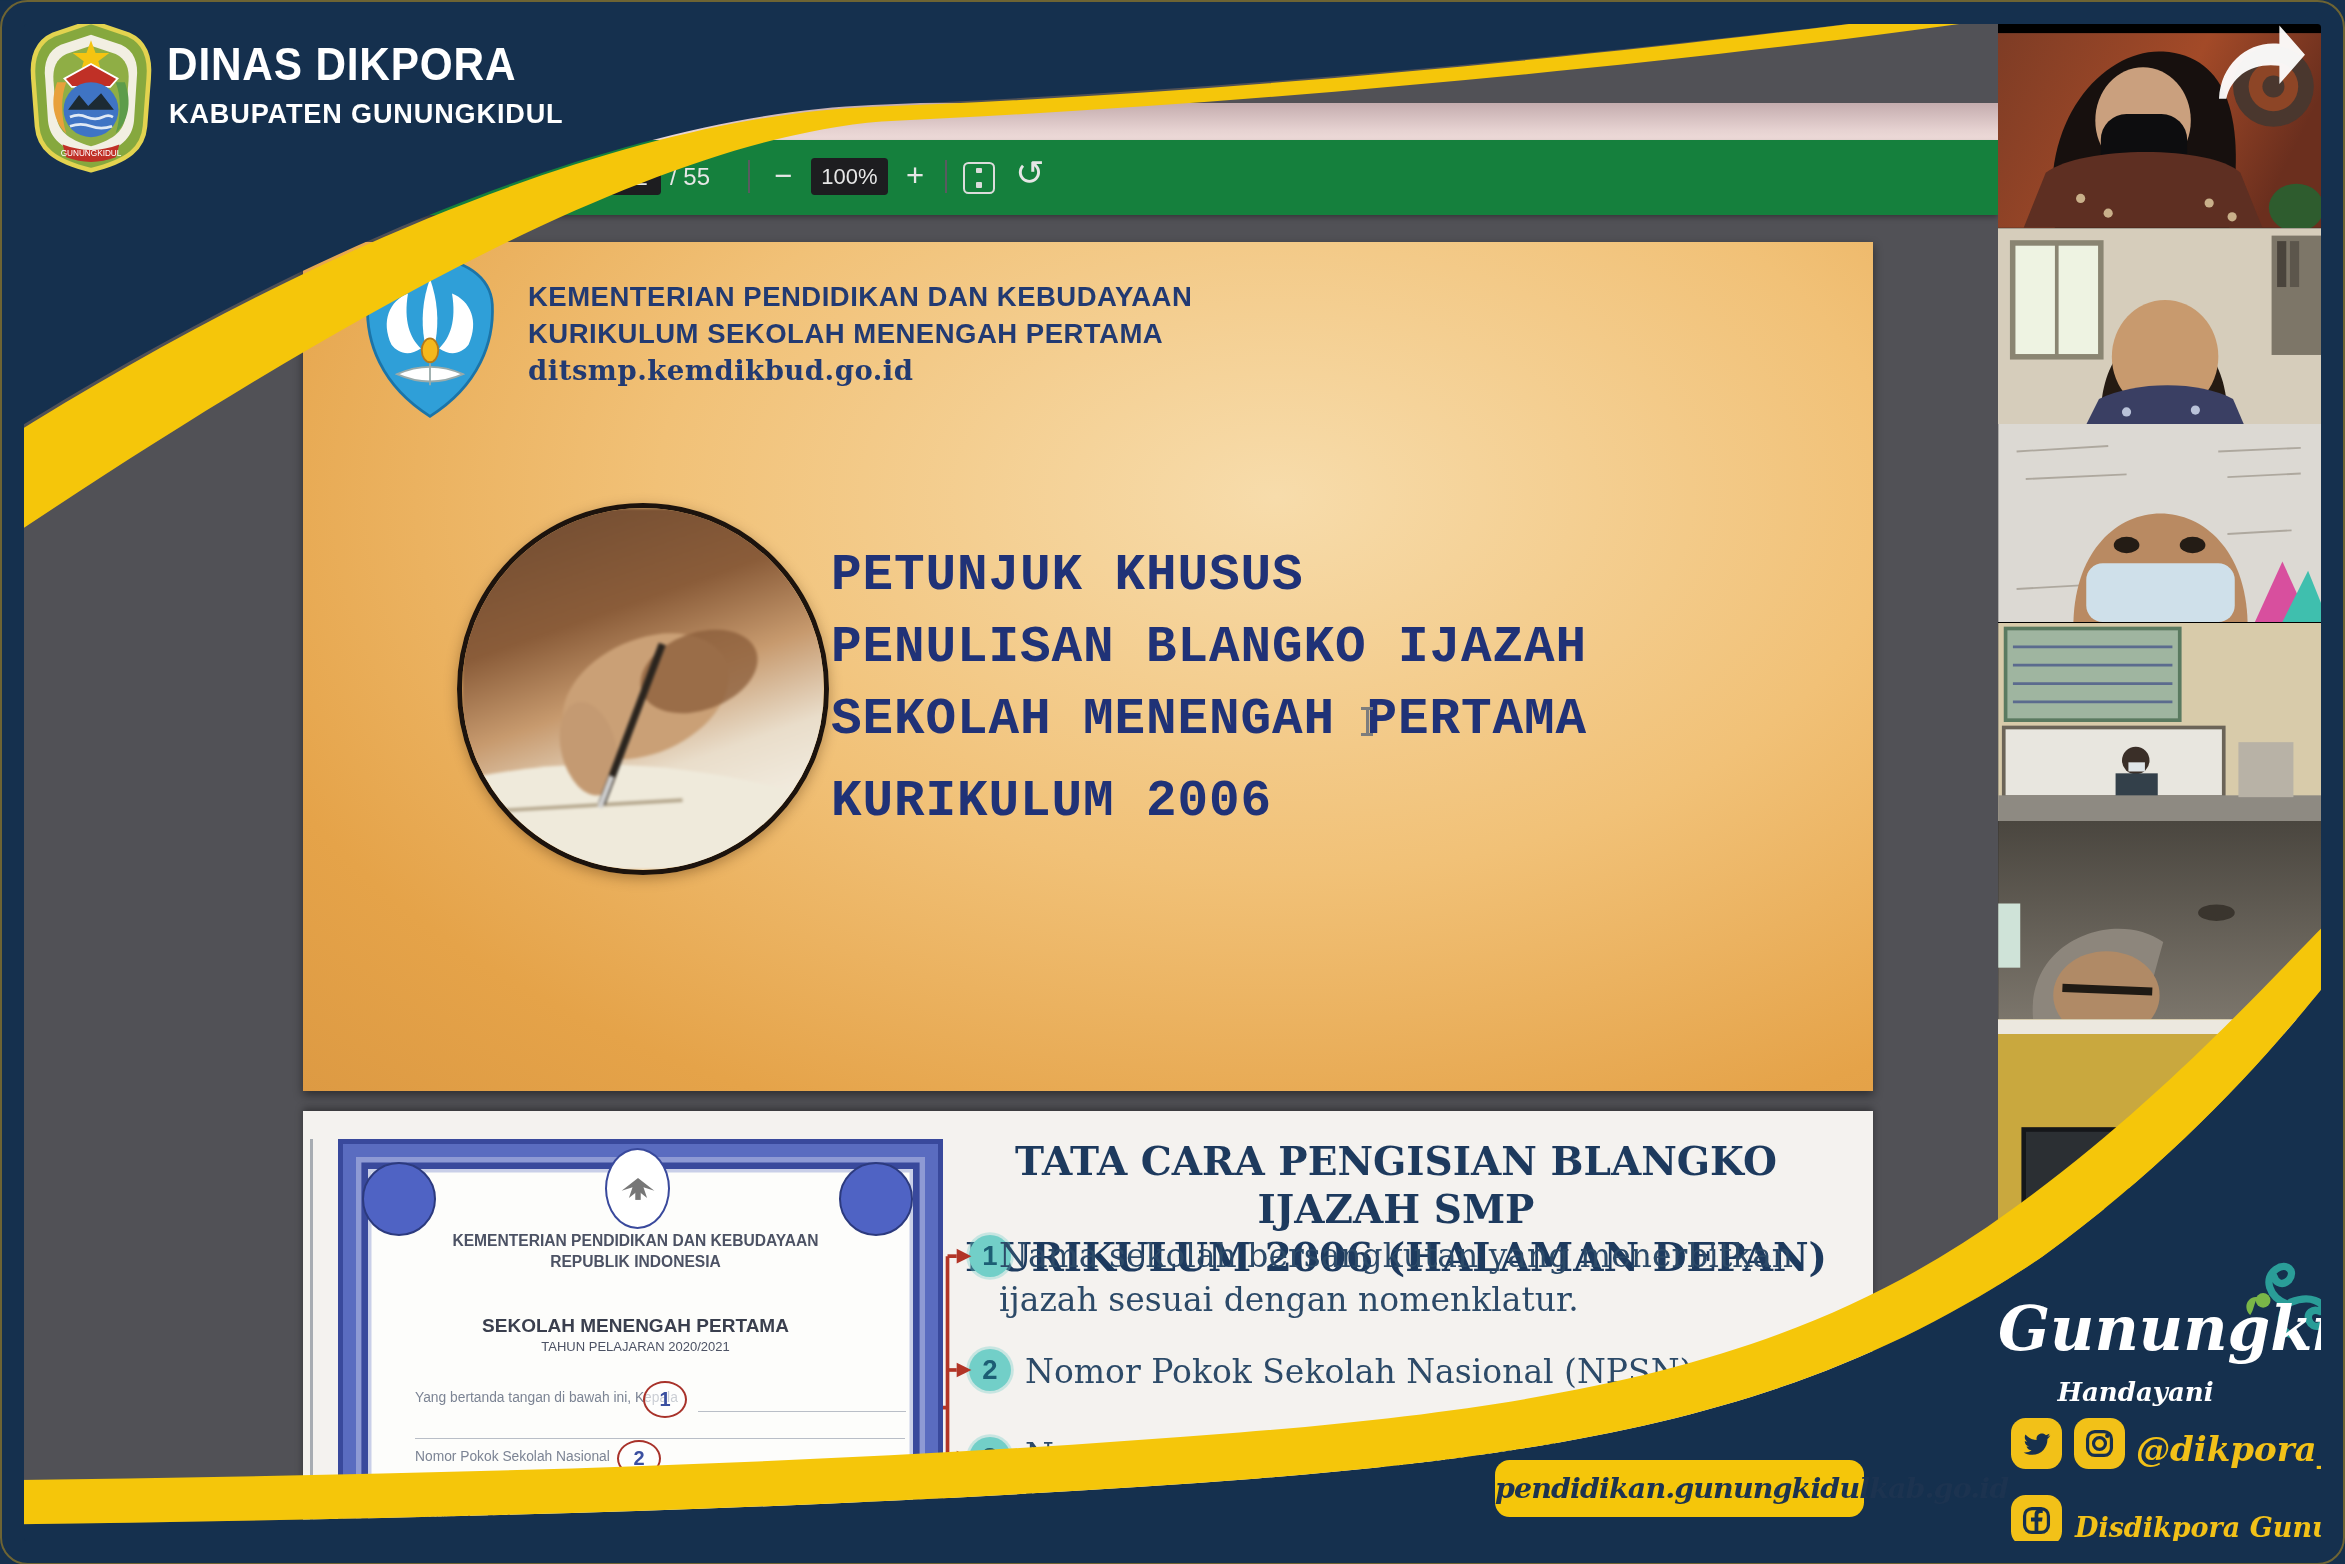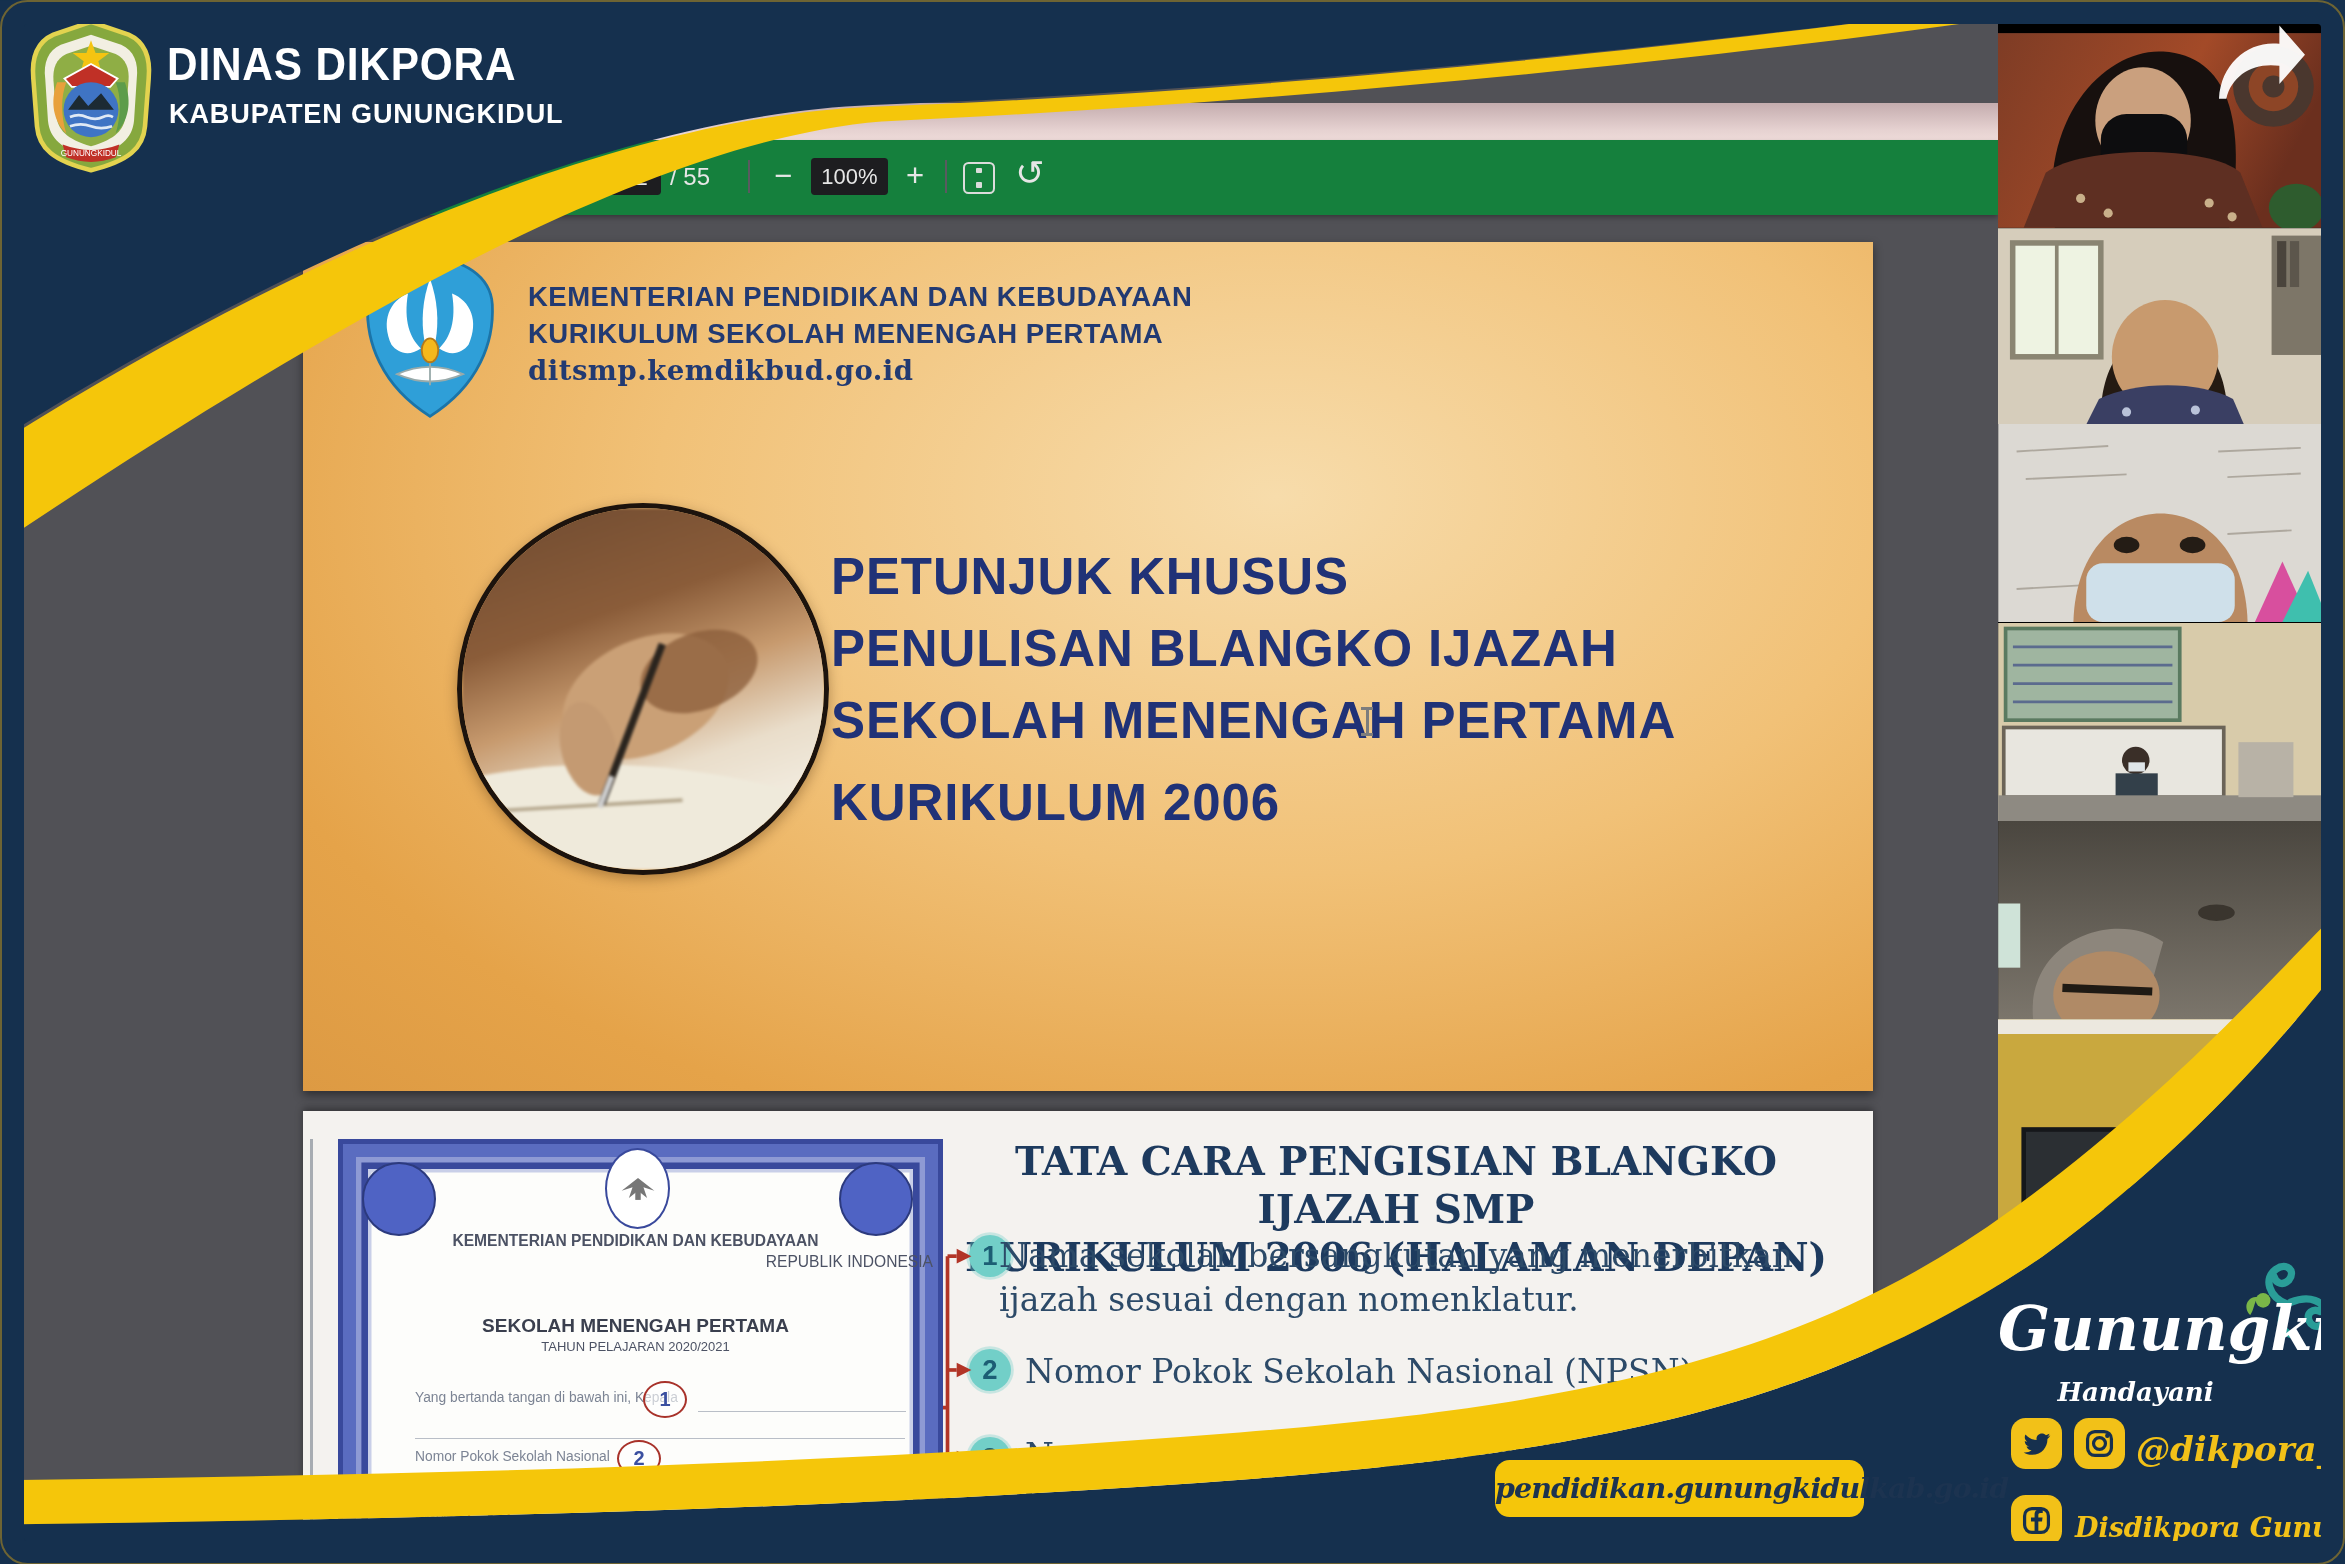--- a/index.html
+++ b/index.html
@@ -22,21 +22,21 @@
   #fit-icon i{position:absolute;left:11px;width:5.5px;height:5.5px;background:#dcdcdc;border-radius:0.9px;}
 
   
   #slide1{left:303px;top:242px;width:1570px;height:849px;
      background:radial-gradient(ellipse at 62% 30%,#f7dcab 0%,#f1c177 45%,#e5a349 80%,#dd9a43 100%);
      box-shadow:0 3.7px 9.2px rgba(0,0,0,.45);}
   .s1head{left:528px;color:#223a72;font-weight:bold;font-size:27.5px;letter-spacing:0.5px;}
   .s1url{font-family:"DejaVu Serif",serif;}
   #photo-circle{left:457px;top:503px;width:362px;height:362px;border-radius:50%;
      border:5.5px solid #1c130d;overflow:hidden;box-shadow:0 3.7px 13px rgba(60,30,0,.35);}
-  .s1title{left:831px;width:1019px;color:#203277;font-family:Liberation Sans, sans-serif;
+  .s1title{left:831px;width:1019px;color:#203277;font-family:Liberation Mono, monospace;
      font-weight:bold;font-size:51px;letter-spacing:0.9px;white-space:nowrap;}
   #text-cursor{left:1366px;top:707px;width:2.8px;height:29px;background:#7d7d7d;}
   #text-cursor:before,#text-cursor:after{content:"";position:absolute;left:-4.6px;width:12px;height:2.8px;background:#7d7d7d;}
   #text-cursor:after{bottom:0;}
 
   
   #slide2{left:303px;top:1111px;width:1570px;height:428px;background:#f4f2ef;
      box-shadow:0 -2.8px 7.3px rgba(0,0,0,.35);}
   #page-margin-line{left:310px;top:1139px;width:2.8px;height:400px;background:#a7acb2;}
   #s2title{left:955px;top:1137px;width:882px;text-align:center;color:#1d3a5e;
@@ -197,21 +197,21 @@
   <div id="cert" class="abs"></div>
   <div class="abs cert-roundel" style="left:362px;top:1162px;"></div>
   <div class="abs cert-roundel" style="left:839px;top:1162px;"></div>
   <div id="garuda-oval" class="abs" style="left:605px;top:1148px;">
     <svg width="40" height="40" viewBox="0 0 44 44">
       <path d="M22,10 L4,24 L16,20 L12,32 L22,24 L32,32 L28,20 L40,24 Z" fill="#777"></path>
       <rect x="19" y="22" width="6" height="12" fill="#777"></rect>
     </svg>
   </div>
   <div class="abs cert-t" style="left:338px;top:1232px;font-size:15.6px;font-weight:bold;">KEMENTERIAN PENDIDIKAN DAN KEBUDAYAAN</div>
-  <div class="abs cert-t" style="left:338px;top:1253px;font-size:15.6px;font-weight:normal;text-align:right;">REPUBLIK INDONESIA</div>
+  <div class="abs cert-t" style="left:338px;top:1253px;font-size:15.6px;font-weight:bold;">REPUBLIK INDONESIA</div>
   <div class="abs cert-t" style="left:338px;top:1315px;font-size:19px;font-weight:bold;color:#3a3f4e;">SEKOLAH MENENGAH PERTAMA</div>
   <div class="abs cert-t" style="left:338px;top:1339px;font-size:13px;">TAHUN PELAJARAN 2020/2021</div>
 
   <div class="abs cert-field" style="left:415px;top:1390px;">Yang bertanda tangan di bawah ini, Kepala</div>
   <div class="abs redchip" style="left:643px;top:1381px;">1</div>
   <div class="abs cert-line" style="left:698px;top:1411px;width:208px;"></div>
   <div class="abs cert-line" style="left:415px;top:1438px;width:490px;"></div>
   <div class="abs cert-field" style="left:415px;top:1449px;">Nomor Pokok Sekolah Nasional</div>
   <div class="abs redchip" style="left:617px;top:1440px;">2</div>
   <div class="abs cert-line" style="left:670px;top:1469px;width:235px;"></div>

